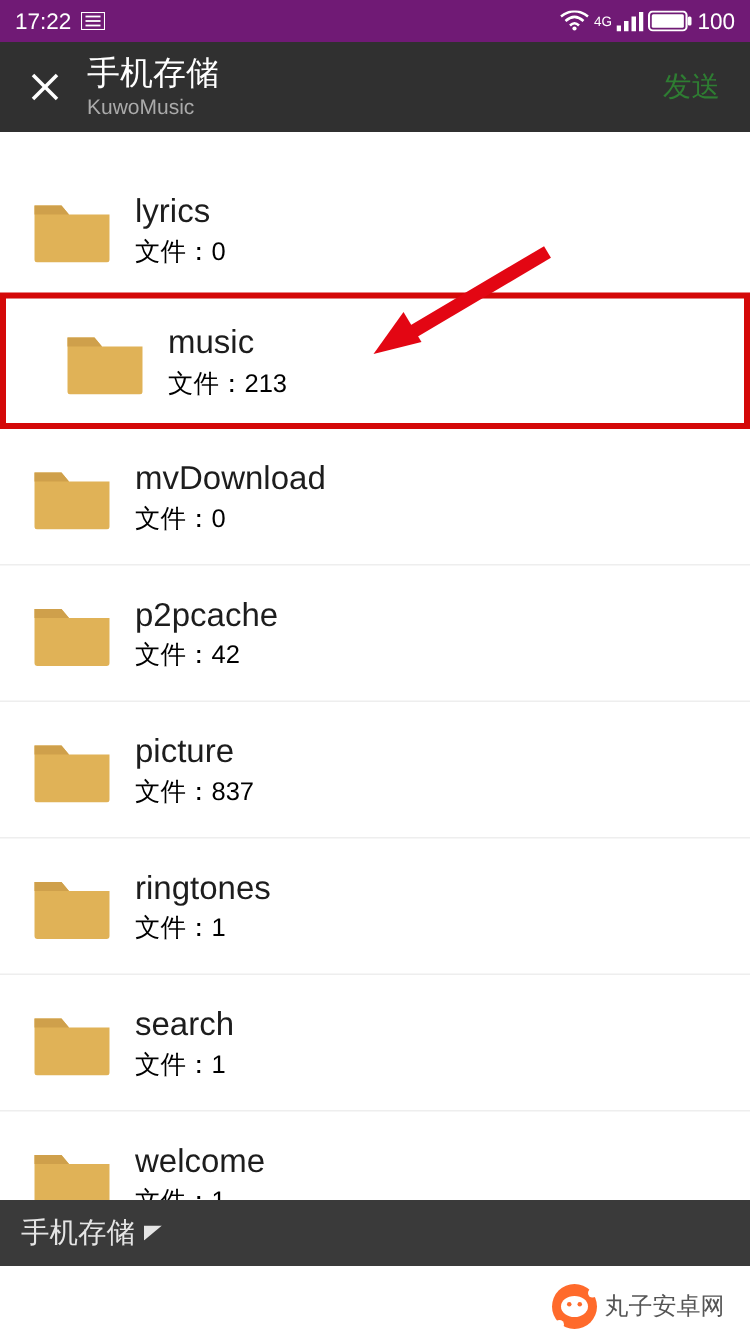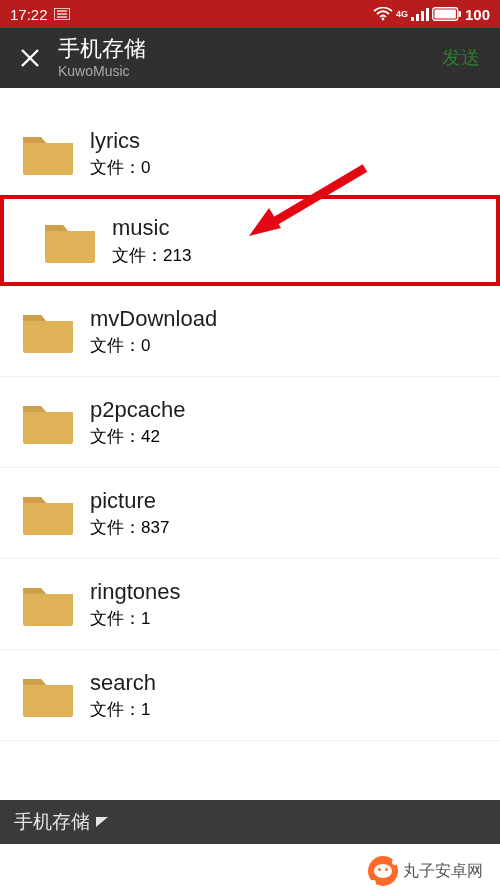--- a/index.html
+++ b/index.html
@@ -6,30 +6,30 @@
     body {
       width: 500px;
       height: 889px;
       font-family: -apple-system, "Helvetica Neue", Arial, sans-serif;
       background: #fff;
       overflow: hidden;
       position: relative;
     }
     .status-bar {
       height: 28px;
-      background: #b91c1c;
+      background: #701a75;
       color: #fff;
       display: flex;
       justify-content: space-between;
       align-items: center;
       padding: 0 10px;
       font-size: 15px;
     }
     .status-left { display: flex; align-items: center; gap: 6px; font-weight: 500; }
-    .status-right { display: flex; align-items: center; gap: 3px; font-weight: 700; }
+    .status-right { display: flex; align-items: center; gap: 3px; font-weight: 400; }
     .status-right svg { display: block; }
     .header {
       height: 60px;
       background: #303030;
       display: flex;
       align-items: center;
       padding: 0 14px;
       color: #fff;
     }
     .close-btn { width: 32px; display: flex; align-items: center; justify-content: center; }
@@ -259,20 +259,32 @@
           <path d="M2 6 h18 l5 6 h27 v30 a2 2 0 0 1 -2 2 h-46 a2 2 0 0 1 -2 -2 z" fill="#e0b257"></path>
           <path d="M2 6 h18 l5 6 h-23 z" fill="#cfa04b"></path>
         </svg>
     </div>
     <div class="item-texts">
       <span class="item-name">search</span>
       <span class="item-meta">文件：1</span>
     </div>
   </div>
 
+  <div class="item">
+    <div class="folder-icon">
+      <svg width="54" height="44" viewBox="0 0 54 44">
+          <path d="M2 6 h18 l5 6 h27 v30 a2 2 0 0 1 -2 2 h-46 a2 2 0 0 1 -2 -2 z" fill="#e0b257"></path>
+          <path d="M2 6 h18 l5 6 h-23 z" fill="#cfa04b"></path>
+        </svg>
+    </div>
+    <div class="item-texts">
+      <span class="item-name">welcome</span>
+      <span class="item-meta">文件：1</span>
+    </div>
+  </div>
 </div>
 
 <div class="bottom-bar">
   <span>手机存储</span>
   <svg class="arrow" width="12" height="10" viewBox="0 0 12 10">
     <path d="M0 0 L12 0 L0 10 Z" fill="#e5e5e5"></path>
   </svg>
 </div>
 
 <div class="arrow-pointer">

